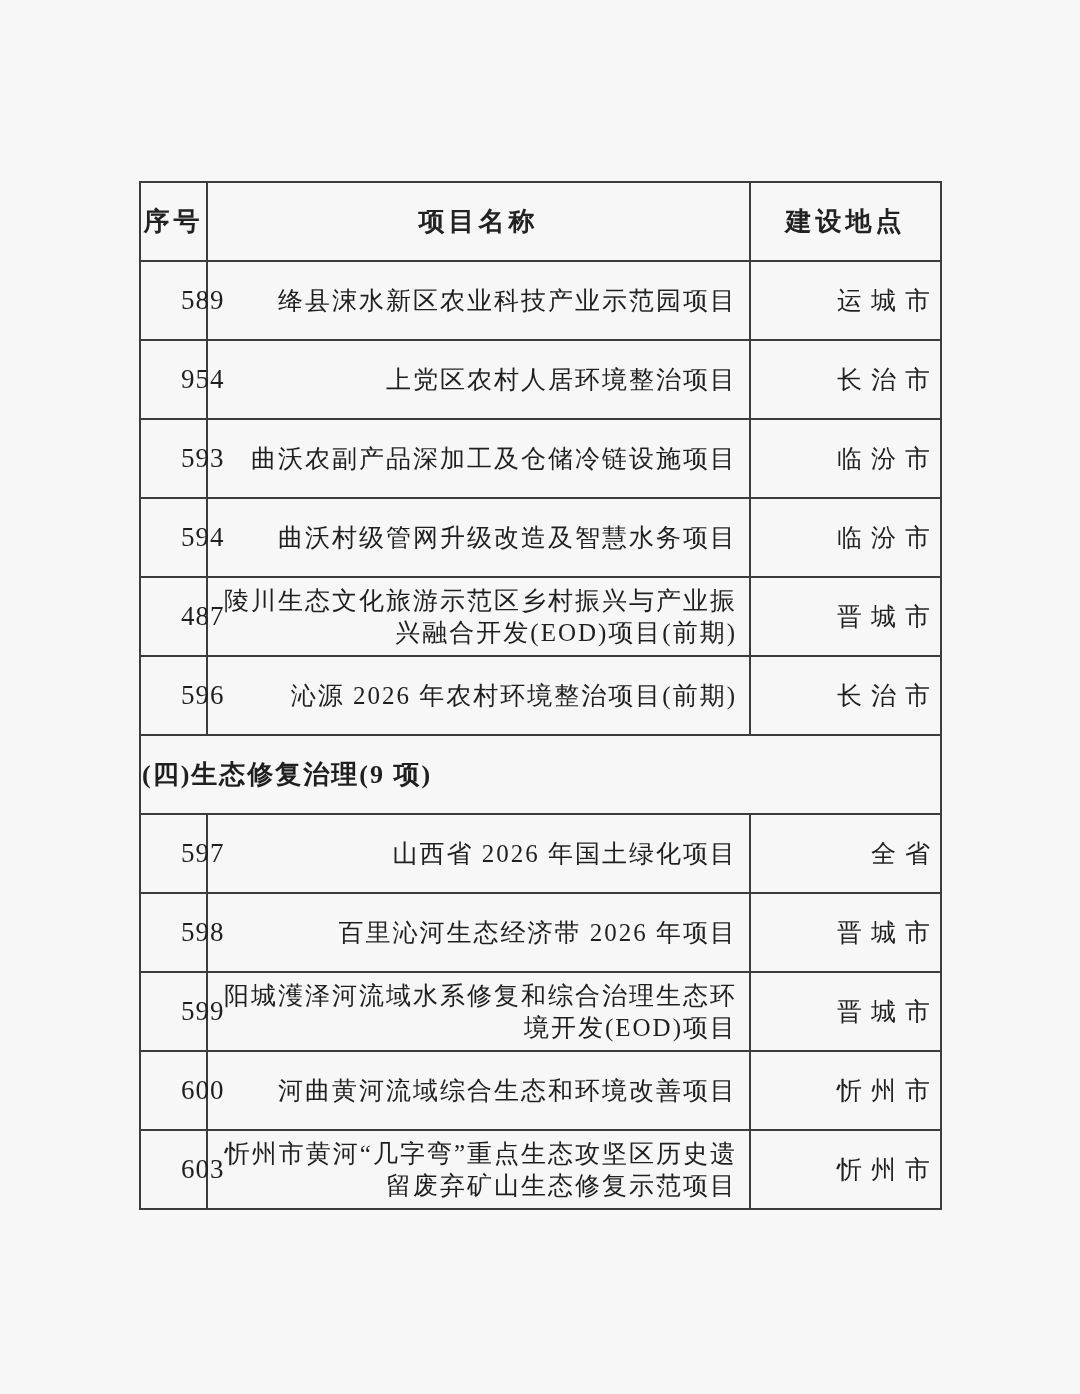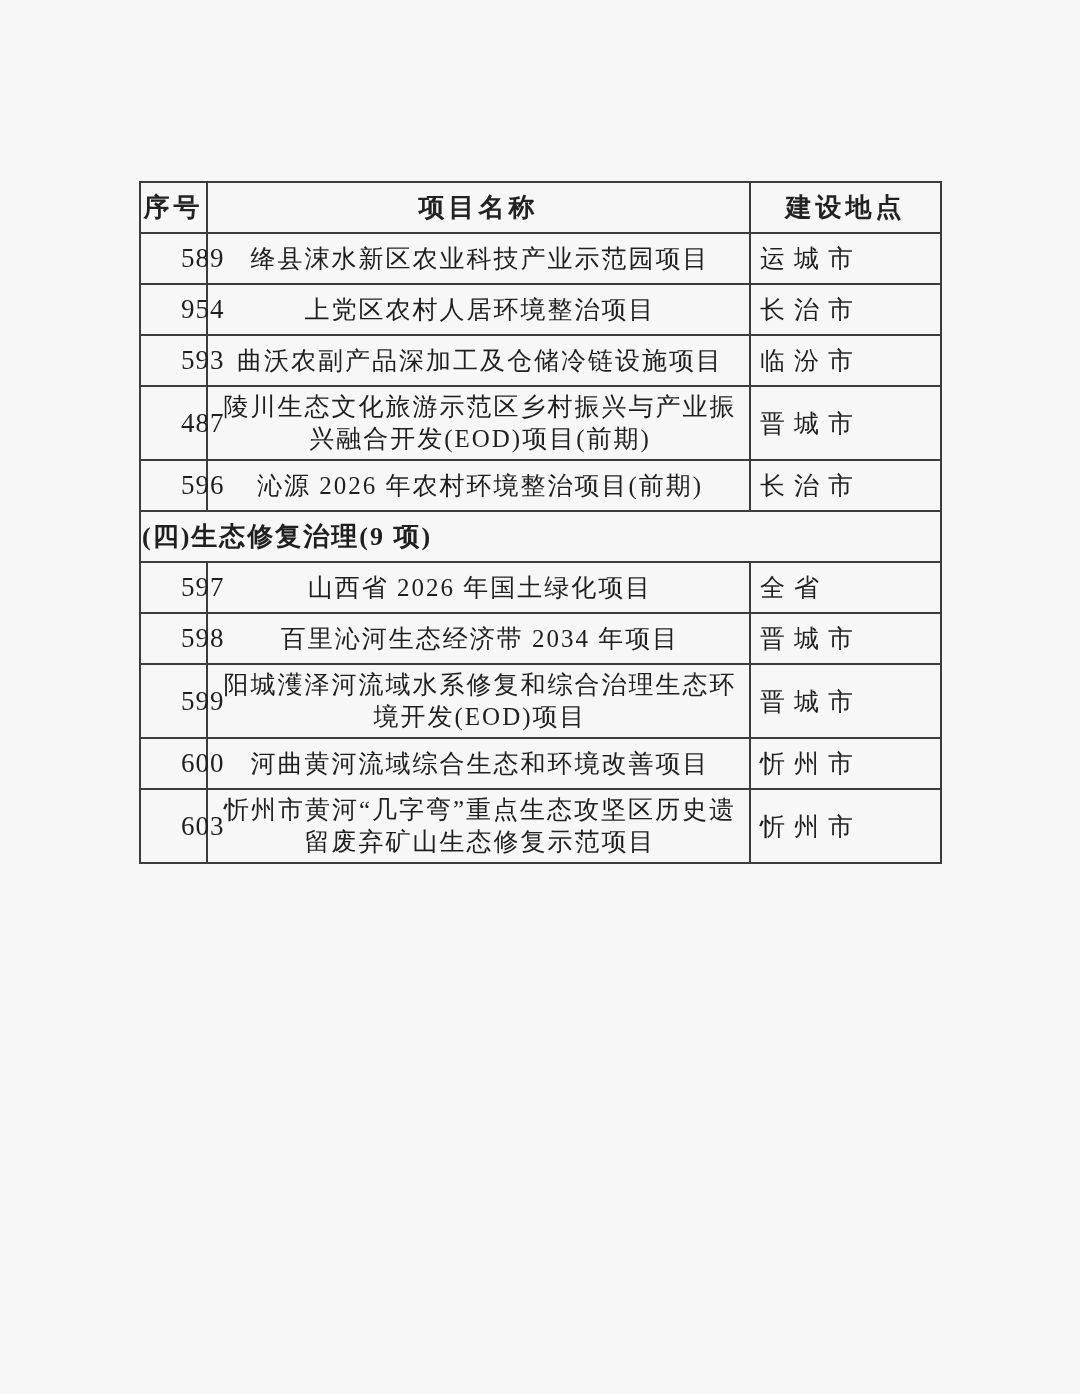--- a/index.html
+++ b/index.html
@@ -28,45 +28,45 @@
   .doc-table col.c-loc  { width: 191px; }
   .doc-table th,
   .doc-table td {
     border: 2px solid #3c3c3c;
     vertical-align: middle;
     box-sizing: border-box;
     background: transparent;
   }
   .doc-table thead tr,
   .doc-table tbody tr {
-    height: 51px;
+    height: 79px;
   }
   .doc-table th {
     font-family: "Liberation Sans", sans-serif;
     font-weight: 700;
     font-size: 26px;
     letter-spacing: 4px;
     text-align: center;
     color: #222;
   }
   td.num-cell {
     text-align: center;
     font-size: 27px;
     letter-spacing: 1px;
     padding-left: 40px;
   }
   td.name-cell {
     font-size: 25px;
     letter-spacing: 2px;
     line-height: 32px;
     padding: 4px 12px 4px 15px;
-    text-align: center;
+    text-align: right;
   }
   td.loc-cell {
-    text-align: left;
+    text-align: right;
     font-size: 25px;
     letter-spacing: 9px;
     padding-left: 9px; 
   }
   td.section-cell {
     font-weight: 700;
     font-size: 26px;
     letter-spacing: 2px;
     text-align: left;
   }
@@ -98,40 +98,45 @@
           <td class="num-cell">954</td>
           <td class="name-cell">上党区农村人居环境整治项目</td>
           <td class="loc-cell">长治市</td>
         </tr>
         <tr>
           <td class="num-cell">593</td>
           <td class="name-cell">曲沃农副产品深加工及仓储冷链设施项目</td>
           <td class="loc-cell">临汾市</td>
         </tr>
         <tr>
+          <td class="num-cell">594</td>
+          <td class="name-cell">曲沃村级管网升级改造及智慧水务项目</td>
+          <td class="loc-cell">临汾市</td>
+        </tr>
+        <tr>
           <td class="num-cell">487</td>
           <td class="name-cell">陵川生态文化旅游示范区乡村振兴与产业振兴融合开发(EOD)项目(前期)</td>
           <td class="loc-cell">晋城市</td>
         </tr>
         <tr>
           <td class="num-cell">596</td>
           <td class="name-cell">沁源 2026 年农村环境整治项目(前期)</td>
           <td class="loc-cell">长治市</td>
         </tr>
         <tr>
           <td colspan="3" class="section-cell">(四)生态修复治理(9 项)</td>
         </tr>
         <tr>
           <td class="num-cell">597</td>
           <td class="name-cell">山西省 2026 年国土绿化项目</td>
           <td class="loc-cell">全省</td>
         </tr>
         <tr>
           <td class="num-cell">598</td>
-          <td class="name-cell">百里沁河生态经济带 2034 年项目</td>
+          <td class="name-cell">百里沁河生态经济带 2026 年项目</td>
           <td class="loc-cell">晋城市</td>
         </tr>
         <tr>
           <td class="num-cell">599</td>
           <td class="name-cell">阳城濩泽河流域水系修复和综合治理生态环境开发(EOD)项目</td>
           <td class="loc-cell">晋城市</td>
         </tr>
         <tr>
           <td class="num-cell">600</td>
           <td class="name-cell">河曲黄河流域综合生态和环境改善项目</td>

